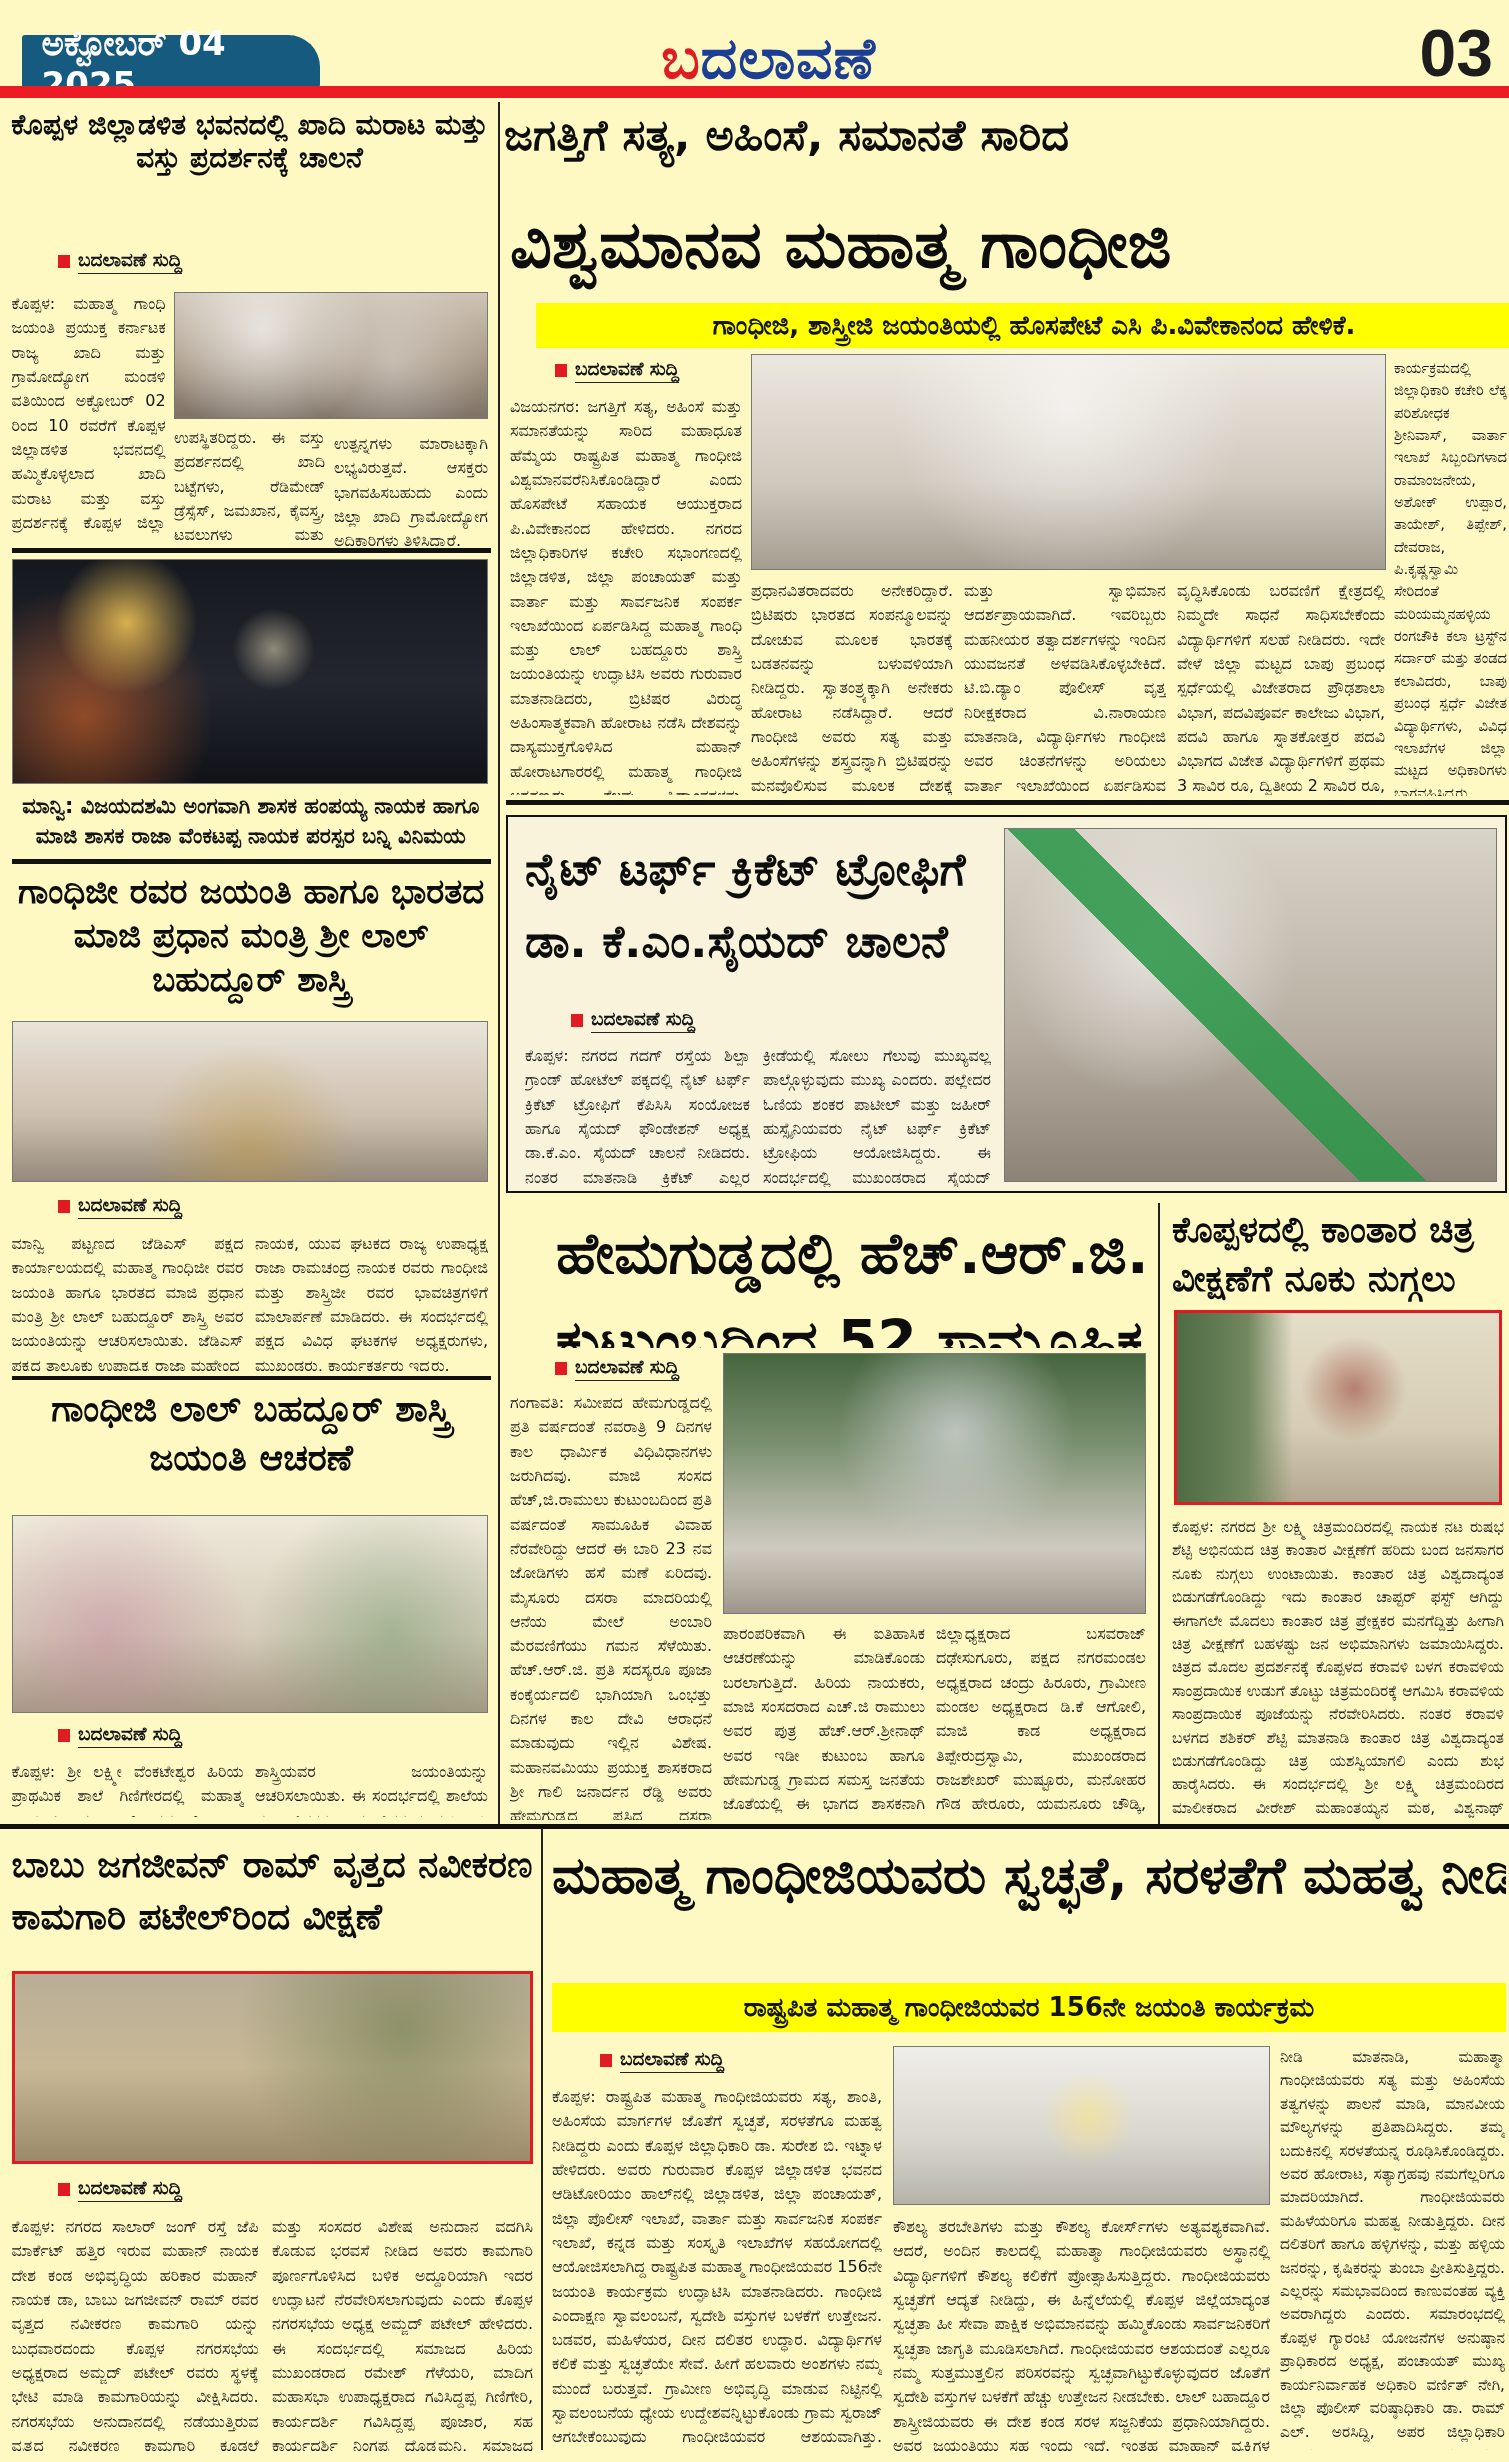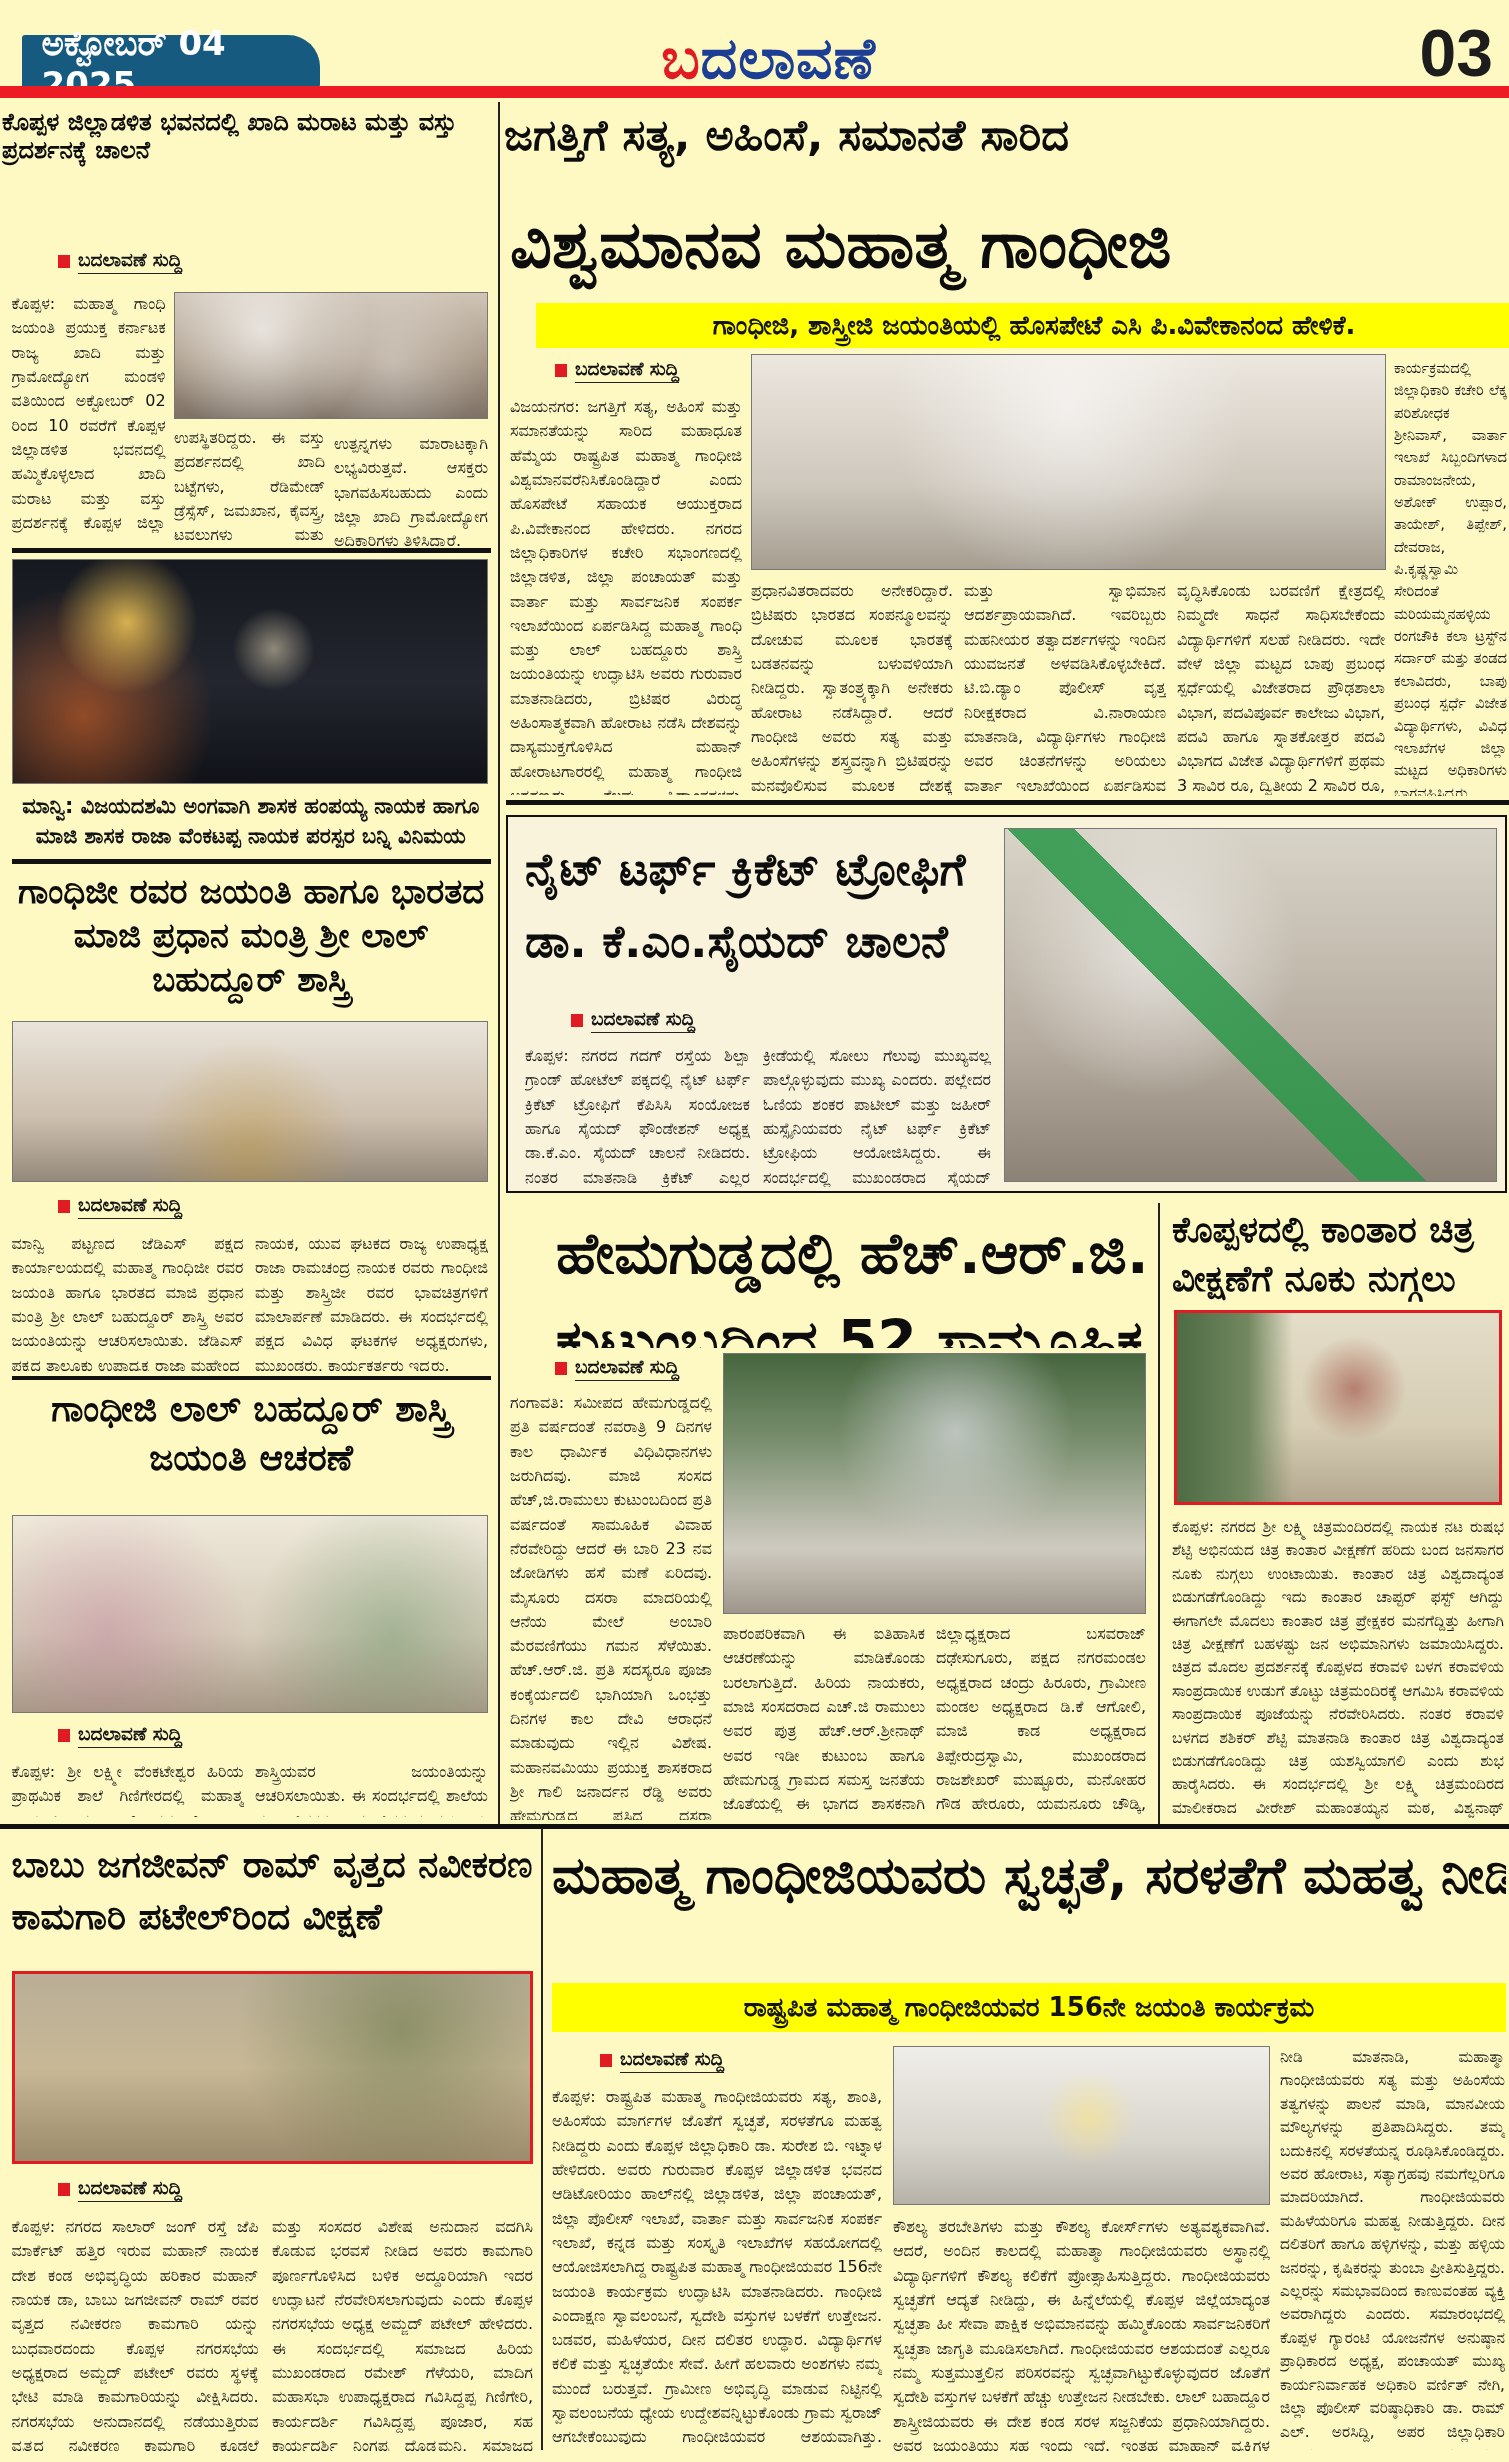--- a/index.html
+++ b/index.html
@@ -66,21 +66,21 @@
   </div>
   <div class="abs masthead" style="left:0;right:0;top:25px;text-align:center;"><span class="first">ಬ</span><span>ದಲಾವಣೆ</span></div>
   <div class="abs page-num" style="right:17px;top:15.4px;">03</div>
   <div class="abs red-rule" style="left:0;top:86px;width:1510px;height:11.6px;"></div>
 
   <div class="abs vrule" style="left:498px;top:102px;width:1.5px;height:1723px;"></div>
   <div class="abs vrule" style="left:1158px;top:1203px;width:2.3px;height:624px;"></div>
   <div class="abs hrule" style="left:0;top:1824px;width:1510px;height:4.6px;"></div>
   <div class="abs vrule" style="left:541px;top:1828px;width:2.3px;height:622px;"></div>
 
-  <div class="abs headline" style="left:2px;top:108px;width:479px;height:131px;font-size:24px;line-height:1.18;">ಕೊಪ್ಪಳ ಜಿಲ್ಲಾಡಳಿತ ಭವನದಲ್ಲಿ ಖಾದಿ ಮರಾಟ ಮತ್ತು ವಸ್ತು ಪ್ರದರ್ಶನಕ್ಕೆ ಚಾಲನೆ</div>
+  <div class="abs headline" style="left:10px;top:108px;width:479px;height:131px;font-size:28px;line-height:1.18;text-align:center;">ಕೊಪ್ಪಳ ಜಿಲ್ಲಾಡಳಿತ ಭವನದಲ್ಲಿ ಖಾದಿ ಮರಾಟ ಮತ್ತು ವಸ್ತು ಪ್ರದರ್ಶನಕ್ಕೆ ಚಾಲನೆ</div>
   <div class="abs byline" style="left:14px;top:249px;">
     <span class="sq"></span>
     <span class="lbl">ಬದಲಾವಣೆ ಸುದ್ದಿ</span>
   </div>
   <div class="abs body-col" style="left:11.6px;top:292px;width:154px;height:249px;">ಕೊಪ್ಪಳ: ಮಹಾತ್ಮ ಗಾಂಧಿ ಜಯಂತಿ ಪ್ರಯುಕ್ತ ಕರ್ನಾಟಕ ರಾಜ್ಯ ಖಾದಿ ಮತ್ತು ಗ್ರಾಮೋದ್ಯೋಗ ಮಂಡಳಿ ವತಿಯಿಂದ ಅಕ್ಟೋಬರ್ 02 ರಿಂದ 10 ರವರೆಗೆ ಕೊಪ್ಪಳ ಜಿಲ್ಲಾಡಳಿತ ಭವನದಲ್ಲಿ ಹಮ್ಮಿಕೊಳ್ಳಲಾದ ಖಾದಿ ಮರಾಟ ಮತ್ತು ವಸ್ತು ಪ್ರದರ್ಶನಕ್ಕೆ ಕೊಪ್ಪಳ ಜಿಲ್ಲಾ ಗ್ಯಾರಂಟಿ ಯೋಜನೆಗಳ ಅನುಷ್ಠಾನ ಪ್ರಾಧಿಕಾರದ ಅಧ್ಯಕ್ಷರಾದ ರೆಡ್ಡಿ ಶ್ರೀನಿವಾಸ ಹಾಗೂ ಜಿಲ್ಲಾಧಿಕಾರಿ ಸುರೇಶ ಬಿ. ಇಟ್ನಾಳ ಅವರು ಚಾಲನೆ ನೀಡಿದರು. ಈ ಸಂದರ್ಭದಲ್ಲಿ ಜಿಲ್ಲಾ ಪಂಚಾಯತ್ ಮುಖ್ಯ ಕಾರ್ಯನಿರ್ವಾಹಕ ಅಧಿಕಾರಿ ವರ್ಣಿತ್ ನೇಗಿ, ಜಿಲ್ಲಾ ಪೊಲೀಸ್ ವರಿಷ್ಠಾಧಿಕಾರಿ ಡಾ. ರಾಮ್ ಎಲ್. ಅರಸಿದ್ದಿ, ಅಪರ ಜಿಲ್ಲಾಧಿಕಾರಿ ಸಿದ್ರಾಮೇಶ್ವರ, ಜಿಲ್ಲಾ ಖಾದಿ ಗ್ರಾಮೋದ್ಯೋಗ ಅಧಿಕಾರಿ ಕೆ.ವೀರೇಶ ಸೇರಿದಂತೆ ವಿವಿಧ ಇಲಾಖೆಗಳ ಅಧಿಕಾರಿಗಳು</div>
   <div class="abs photo ph-khadi" style="left:174px;top:292px;width:314px;height:127px;"></div>
   <div class="abs body-col" style="left:174px;top:426px;width:151px;height:114px;">ಉಪಸ್ಥಿತರಿದ್ದರು. ಈ ವಸ್ತು ಪ್ರದರ್ಶನದಲ್ಲಿ ಖಾದಿ ಬಟ್ಟೆಗಳು, ರೆಡಿಮೇಡ್ ಡ್ರೆಸ್ಸೆಸ್, ಜಮಖಾನ, ಕೈವಸ್ತ್ರ, ಟವಲುಗಳು ಮತ್ತು ಗ್ರಾಮೋದ್ಯೋಗ ಉತ್ಪನ್ನಗಳಾದ ಅಗರಬತ್ತಿ, ಸಾಬೂನು, ಜೇನುತುಪ್ಪ ಇತ್ಯಾದಿ</div>
   <div class="abs body-col" style="left:334px;top:432px;width:154px;height:114px;">ಉತ್ಪನ್ನಗಳು ಮಾರಾಟಕ್ಕಾಗಿ ಲಭ್ಯವಿರುತ್ತವೆ. ಆಸಕ್ತರು ಭಾಗವಹಿಸಬಹುದು ಎಂದು ಜಿಲ್ಲಾ ಖಾದಿ ಗ್ರಾಮೋದ್ಯೋಗ ಅಧಿಕಾರಿಗಳು ತಿಳಿಸಿದ್ದಾರೆ.</div>
 
   <div class="abs hrule" style="left:11.6px;top:548px;width:479px;height:4.6px;"></div>

